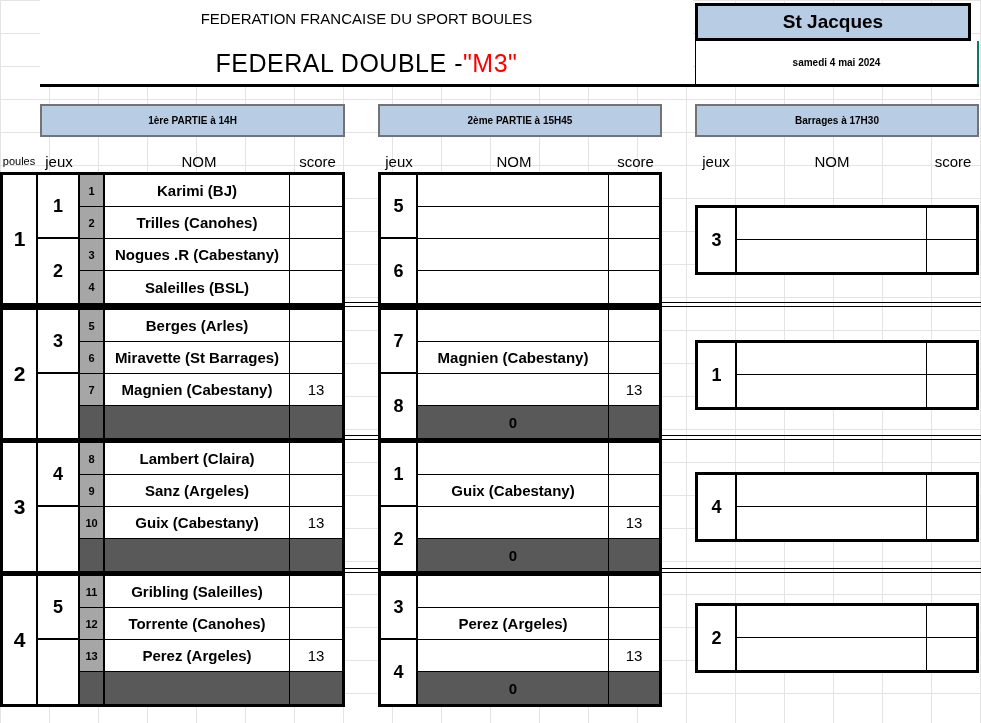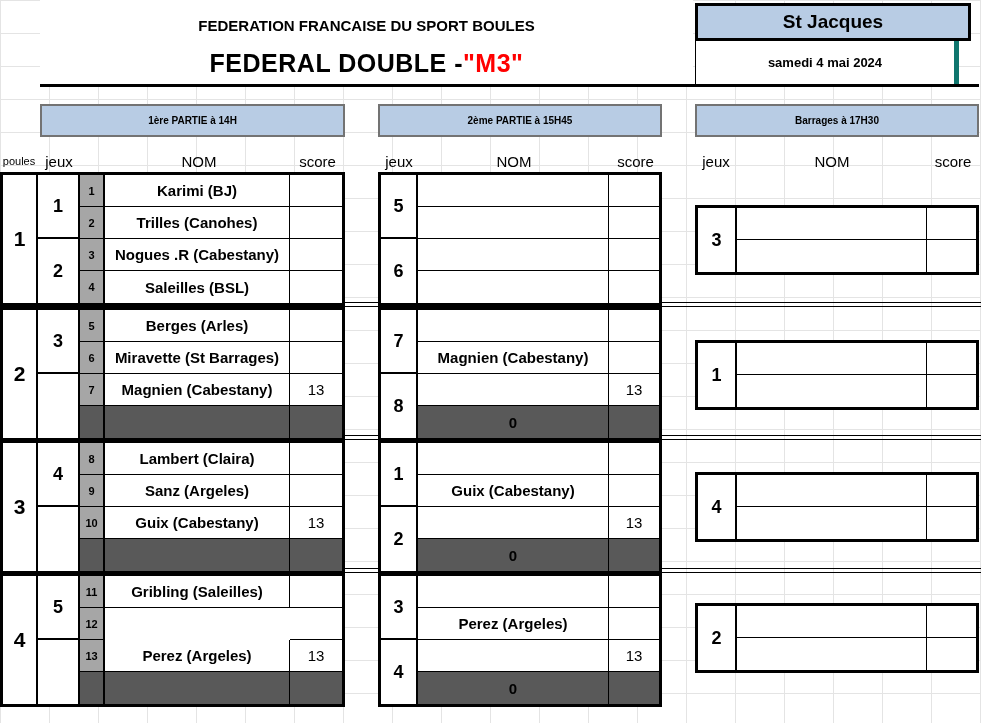--- a/index.html
+++ b/index.html
@@ -9,25 +9,25 @@
     background-color:#fff;
     background-image:
       linear-gradient(#e4e4e4 1px, transparent 1px),
       linear-gradient(90deg,#e4e4e4 1px, transparent 1px);
     background-size:49px 33px;
   }
   .abs{position:absolute;box-sizing:border-box}
   .cell{display:flex;align-items:center;justify-content:center;box-sizing:border-box;overflow:hidden}
   
   .title-mask{left:40px;top:0;width:653px;height:84px;background:#fff}
-  .fed-title{left:40px;top:12px;width:653px;height:26px;font-weight:bold;font-size:15px}
-  .event-title{left:40px;top:44px;width:653px;height:38px;font-weight:bold;font-size:25px;letter-spacing:.5px}
+  .fed-title{left:40px;top:5px;width:653px;height:26px;font-weight:normal;font-size:15px}
+  .event-title{left:40px;top:44px;width:653px;height:38px;font-weight:normal;font-size:25px;letter-spacing:.5px}
   .red{color:#ff0000}
   .venue-box{left:695px;top:3px;width:276px;height:38px;background:#b8cce4;border:3px solid #000;font-weight:bold;font-size:19px}
-  .date-cell{left:695px;top:41px;width:264px;height:43px;background:#fff;border-left:1px solid #000;border-right:5px solid #0f766e;font-weight:bold;font-size:13px}
+  .date-cell{left:695px;top:41px;width:284px;height:43px;background:#fff;border-left:1px solid #000;border-right:2px solid #0f766e;font-weight:bold;font-size:10px}
   .thick-rule{left:40px;top:84px;width:939px;height:3px;background:#000}
   
   .sec{top:104px;height:33px;background:#b8cce4;border:2px solid #737373;font-weight:bold;font-size:10px}
   
   .colh{top:150px;height:22px;font-size:15px}
   
   .sep{left:0;width:981px;height:5px;border-top:1px solid #000;border-bottom:1px solid #000;background:transparent}
   
   .blk{position:absolute;box-sizing:border-box;display:grid;background:#fff;border:3px solid #000}
   .lblk{left:0;width:345px;height:134px;grid-template-columns:35px 42px 25px 185px 52px;grid-template-rows:repeat(4,32px)}
@@ -137,20 +137,21 @@
 </div>
 
 <div class="blk lblk" style="top:573px">
   <div class="cell p">4</div>
   <div class="cell ja">5</div>
   <div class="cell jb"></div>
   <div class="cell num cn r1">11</div>
   <div class="cell name cm r1">Gribling (Saleilles)</div>
   <div class="cell score cs r1"></div>
   <div class="cell num cn r2">12</div>
+  <div class="cell name cm r2">Torrente (Canohes)</div>
   <div class="cell score cs r2"></div>
   <div class="cell num cn r3">13</div>
   <div class="cell name cm r3">Perez (Argeles)</div>
   <div class="cell score cs r3">13</div>
   <div class="cell num cn r4 dark"></div>
   <div class="cell name cm r4 dark"></div>
   <div class="cell score cs r4 dark"></div>
 </div>
 
 <div class="blk mblk" style="top:172px">

